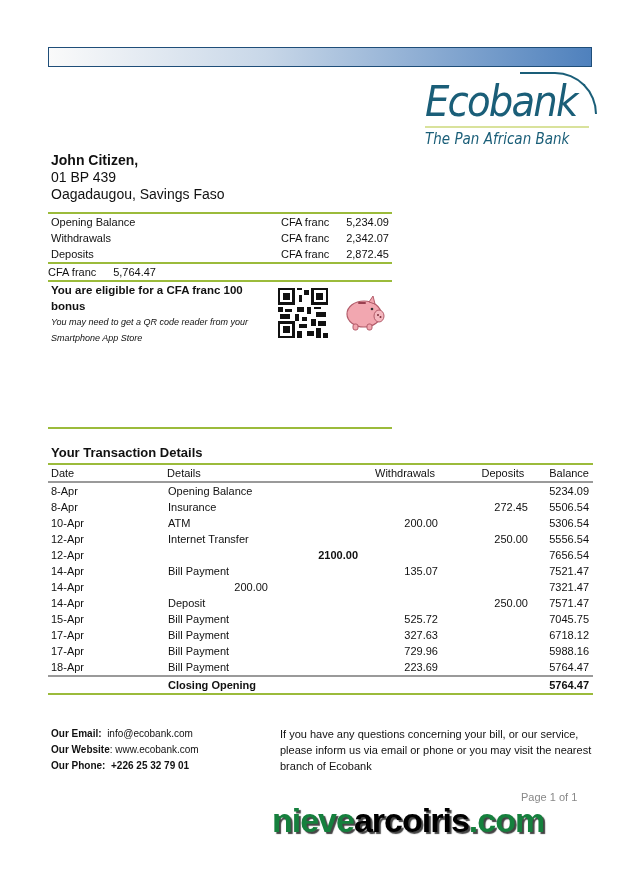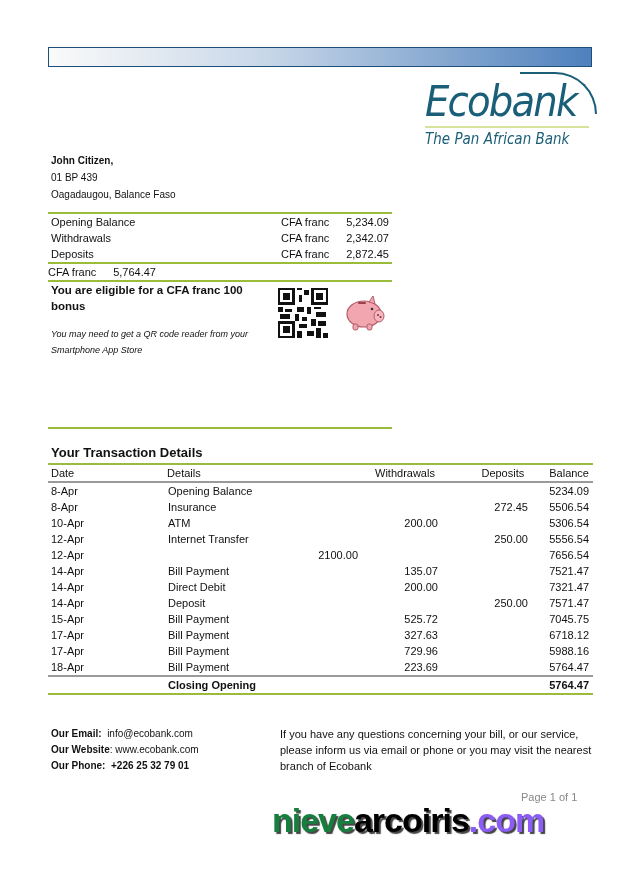--- a/index.html
+++ b/index.html
@@ -4,70 +4,70 @@
 <style>
   html, body { margin:0; padding:0; background:#fff; }
   body { width:635px; height:878px; position:relative; font-family:"Liberation Sans", sans-serif; color:#111; overflow:hidden; }
   .abs { position:absolute; }
   .topbar { left:48px; top:47px; width:544px; height:20px; border:1px solid #1f4e79; background:linear-gradient(to right,#fafafa 0%,#c8d7e8 40%,#4f81bd 100%); box-sizing:border-box; }
   .logo { left:425px; top:80px; width:168px; }
   .logo-word { font-family:"DejaVu Sans", sans-serif; font-style:italic; color:#1a5e78; font-size:42px; letter-spacing:-2px; line-height:44px; transform:scaleX(0.92); transform-origin:left; }
   .logo-arc { position:absolute; left:95px; top:-8px; width:75px; height:40px; border-top:2px solid #1a5e78; border-right:2px solid #1a5e78; border-radius:0 60px 0 0; }
   .logo-line { height:2px; background:#d9e29c; margin-top:2px; width:164px; }
   .logo-tag { font-family:"DejaVu Sans", sans-serif; font-style:italic; color:#1a5e78; font-size:15px; margin-top:2px; transform:scaleX(0.9); transform-origin:left; white-space:nowrap; }
-  .addr { left:51px; top:152px; font-size:10px; line-height:17px; }
+  .addr { left:51px; top:152px; font-size:14px; line-height:17px; }
   .addr .name { font-weight:bold; }
   .summary { left:48px; top:212px; width:344px; font-size:11px; }
   .sumrow { display:flex; height:16px; line-height:16px; }
   .sumrow .lbl { width:230px; padding-left:3px; }
   .sumrow .cur { width:58px; }
   .sumrow .amt { width:50px; text-align:right; }
   .gline { height:2px; background:#9bbb3b; }
   .promo { left:51px; top:282px; width:200px; font-size:11px; line-height:16px; }
   .promo .head { font-weight:bold; font-size:11.5px; }
-  .promo .note { font-style:italic; font-size:9px; line-height:16px; margin-top:12px; }
+  .promo .note { font-style:italic; font-size:9px; line-height:16px; }
   .qr { left:277px; top:288px; width:52px; height:50px; }
   .pig { left:342px; top:293px; }
   .promo-bottom { left:48px; top:427px; width:344px; height:2px; background:#9bbb3b; }
   .txtitle { left:51px; top:445px; font-weight:bold; font-size:13px; }
   .txtable { left:48px; top:463px; width:545px; font-size:11px; }
   .txrow { display:flex; height:16px; line-height:16px; }
   .c1 { width:117px; padding-left:3px; }
   .c2 { width:170px; }
   .c3 { width:100px; text-align:right; }
   .c4 { width:110px; text-align:right; }
   .c5 { width:42px; text-align:right; flex:1; padding-right:4px; }
   .hdr .c3 { text-align:right; }
   .grayline { height:2px; background:#9a9a9a; }
   .closing { font-weight:bold; }
   .footer { left:51px; top:726px; font-size:10px; line-height:16px; }
   .footer b { font-weight:bold; }
   .footer-r { left:280px; top:726px; width:320px; font-size:11px; line-height:16px; }
   .pageno { left:521px; top:791px; font-size:11px; color:#888; }
   .wm { left:272px; top:801px; font-family:"Liberation Sans", sans-serif; font-weight:bold; font-size:34px; letter-spacing:-1px; text-shadow:2px 2px 1px #444; }
-  .wm .y { color:#15803d; } .wm .o { color:#000000; } .wm .p { color:#8b5cf6; }
+  .wm .y { color:#15803d; } .wm .o { color:#000000; } .wm .p { color:#15803d; }
 </style>
 </head>
 <body>
 
 <div class="abs topbar"></div>
 
 <div class="abs logo">
   <div style="position:relative">
     <div class="logo-arc"></div>
     <div class="logo-word">Ecobank</div>
   </div>
   <div class="logo-line"></div>
   <div class="logo-tag">The Pan African Bank</div>
 </div>
 
 <div class="abs addr">
   <div class="name">John Citizen,</div>
   <div>01 BP 439</div>
-  <div>Oagadaugou, Balance Faso</div>
+  <div>Oagadaugou, Savings Faso</div>
 </div>
 
 <div class="abs summary">
   <div class="gline"></div>
   <div class="sumrow">
     <span class="lbl">Opening Balance</span>
     <span class="cur">CFA franc</span>
     <span class="amt">5,234.09</span>
   </div>
   <div class="sumrow">
@@ -178,33 +178,32 @@
       <div class="txrow">
         <span class="c1">12-Apr</span>
         <span class="c2">Internet Transfer</span>
         <span class="c3" style="width: 100px;"></span>
         <span class="c4" style="padding-right: 20px; width: 90px;">250.00</span>
         <span class="c5">5556.54</span>
       </div>
       <div class="txrow">
         <span class="c1">12-Apr</span>
         <span class="c3" style="width: 100px;"></span>
-        <span class="c4" style="padding-right: 20px; width: 90px;">2100.00</span>
+        <span class="c4" style="padding-right: 20px; width: 90px; font-weight: bold;">2100.00</span>
         <span class="c5">7656.54</span>
       </div>
       <div class="txrow">
         <span class="c1">14-Apr</span>
         <span class="c2">Bill Payment</span>
         <span class="c3" style="width: 100px;">135.07</span>
         <span class="c4" style="padding-right: 20px; width: 90px;"></span>
         <span class="c5">7521.47</span>
       </div>
       <div class="txrow">
         <span class="c1">14-Apr</span>
-        <span class="c2">Direct Debit</span>
         <span class="c3" style="width: 100px;">200.00</span>
         <span class="c4" style="padding-right: 20px; width: 90px;"></span>
         <span class="c5">7321.47</span>
       </div>
       <div class="txrow">
         <span class="c1">14-Apr</span>
         <span class="c2">Deposit</span>
         <span class="c3" style="width: 100px;"></span>
         <span class="c4" style="padding-right: 20px; width: 90px;">250.00</span>
         <span class="c5">7571.47</span>

